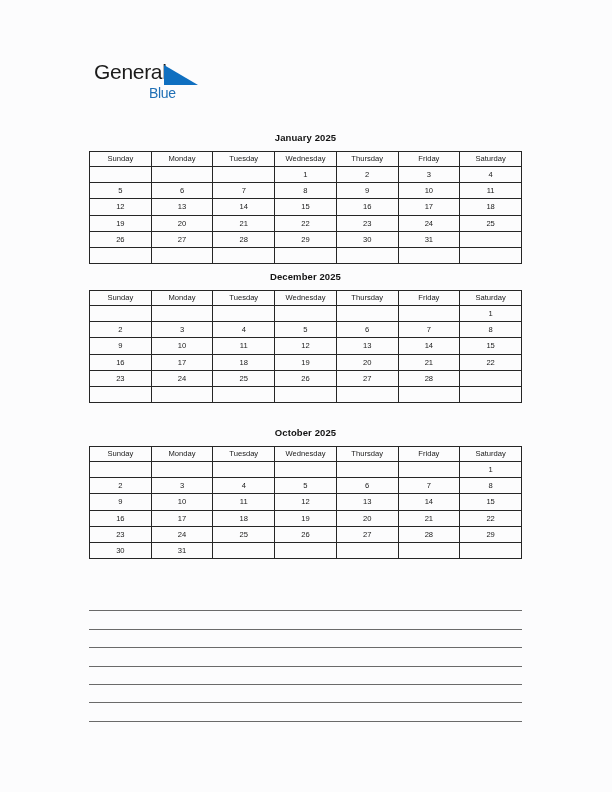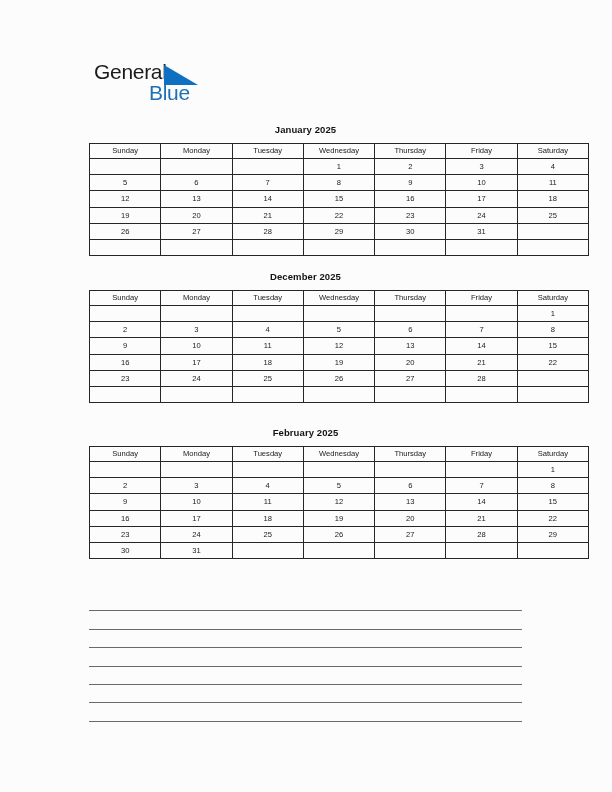--- a/index.html
+++ b/index.html
@@ -33,58 +33,58 @@
     line-height: 24px;
     letter-spacing: -0.3px;
     color: #1b1b1b;
     font-family: "Liberation Sans", sans-serif;
     font-weight: 400;
   }
   .logo-blue {
     position: absolute;
     left: 55px;
     top: 21px;
-    font-size: 21px;
+    font-size: 14px;
     line-height: 24px;
     letter-spacing: -0.3px;
     color: #1f6fb5;
     font-family: "Liberation Sans", sans-serif;
     font-weight: 400;
   }
   .logo-triangle {
     position: absolute;
     left: 70px;
     top: 5px;
     width: 34px;
     height: 20px;
   }
 
   
   .month-block {
     position: absolute;
     left: 89px;
     width: 433px;
   }
-  #month-0 { top: 124px; }
+  #month-0 { top: 132px; }
   #month-1 { top: 271px; }
   #month-2 { top: 427px; }
 
   .month-title {
     text-align: center;
     font-size: 9.5px;
     font-weight: bold;
     color: #121212;
     margin: 0 0 7px 0;
     letter-spacing: 0.1px;
     line-height: 12px;
   }
 
   table.cal {
     border-collapse: collapse;
-    width: 500px;
+    width: 433px;
     table-layout: fixed;
   }
   table.cal th,
   table.cal td {
     border: 1px solid #262626;
     height: 15.2px;
     text-align: center;
     vertical-align: middle;
     font-size: 7.6px;
     font-weight: normal;
@@ -263,21 +263,21 @@
         <td></td>
         <td></td>
         <td></td>
         <td></td>
       </tr>
     </tbody>
   </table>
 </div>
 
 <div class="month-block" id="month-2">
-  <div class="month-title">February 2025</div>
+  <div class="month-title">October 2025</div>
   <table class="cal">
     <thead>
       <tr>
         <th>Sunday</th>
         <th>Monday</th>
         <th>Tuesday</th>
         <th>Wednesday</th>
         <th>Thursday</th>
         <th>Friday</th>
         <th>Saturday</th>

